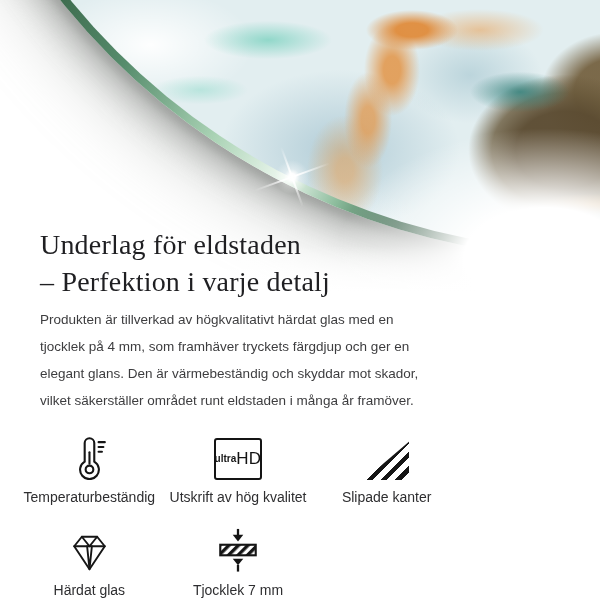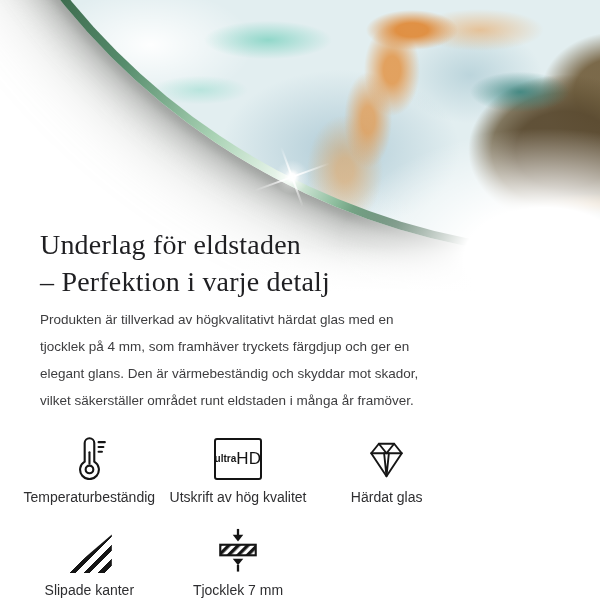--- a/index.html
+++ b/index.html
@@ -137,35 +137,35 @@
             <span class="uhd-top">ultra</span>
             <span class="uhd-bottom">HD</span>
           </div>
         </div>
         <div class="feature-label">Utskrift av hög kvalitet</div>
       </div>
 
 
       <div class="feature">
         <div class="icon-box">
+          <div class="edges"></div>
+        </div>
+        <div class="feature-label">Slipade kanter</div>
+      </div>
+
+      <div class="feature">
+        <div class="icon-box">
           <svg width="47" height="42" viewBox="0 0 48 44" fill="none" stroke="#161616" stroke-width="2" stroke-linecap="round" stroke-linejoin="round">
             <path d="M8 16 L16 6 H32 L40 16 L24 40 Z"></path>
             <path d="M8 16 H40"></path>
             <path d="M16 6 L24 16 L32 6"></path>
             <path d="M21.5 16 L24 40 M26.5 16 L24 40"></path>
           </svg>
         </div>
         <div class="feature-label">Härdat glas</div>
-      </div>
-
-      <div class="feature">
-        <div class="icon-box">
-          <div class="edges"></div>
-        </div>
-        <div class="feature-label">Slipade kanter</div>
       </div>
 
       <div class="feature">
         <div class="icon-box">
           <svg width="46" height="45" viewBox="0 0 48 46">
             <defs>
               <pattern id="hx" width="7" height="7" patternUnits="userSpaceOnUse" patternTransform="rotate(45)">
                 <rect width="3.5" height="7" fill="#151515"></rect>
               </pattern>
             </defs>

